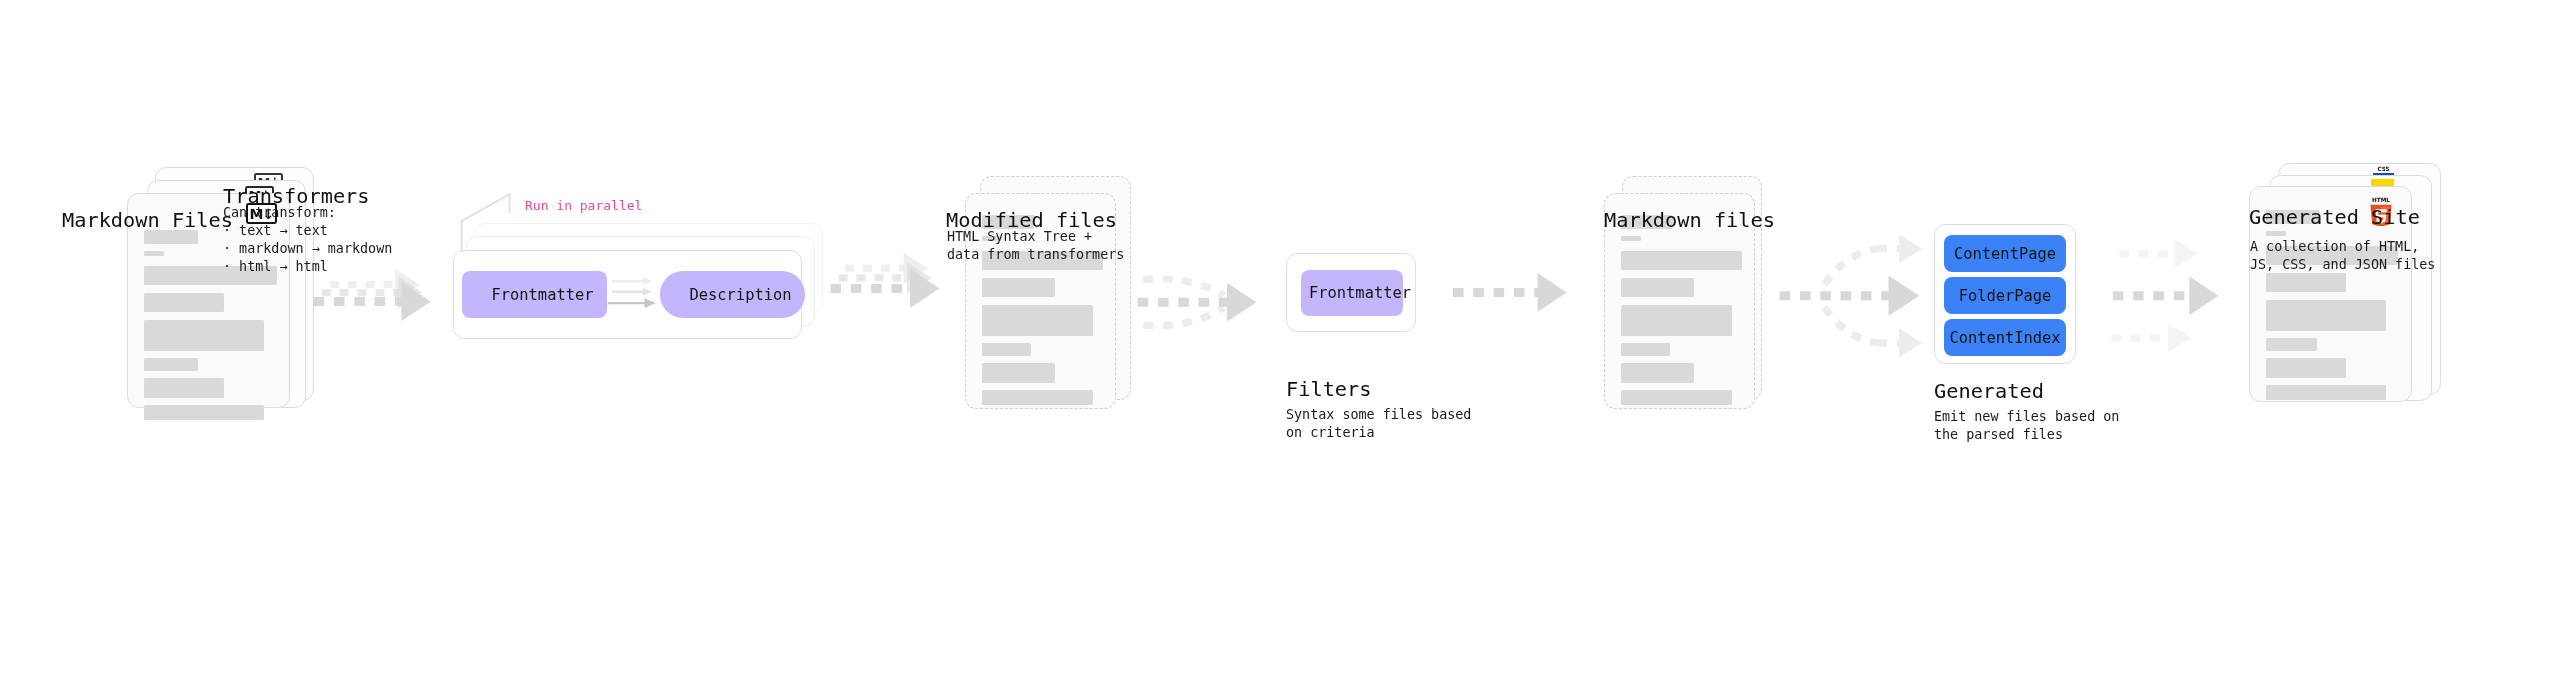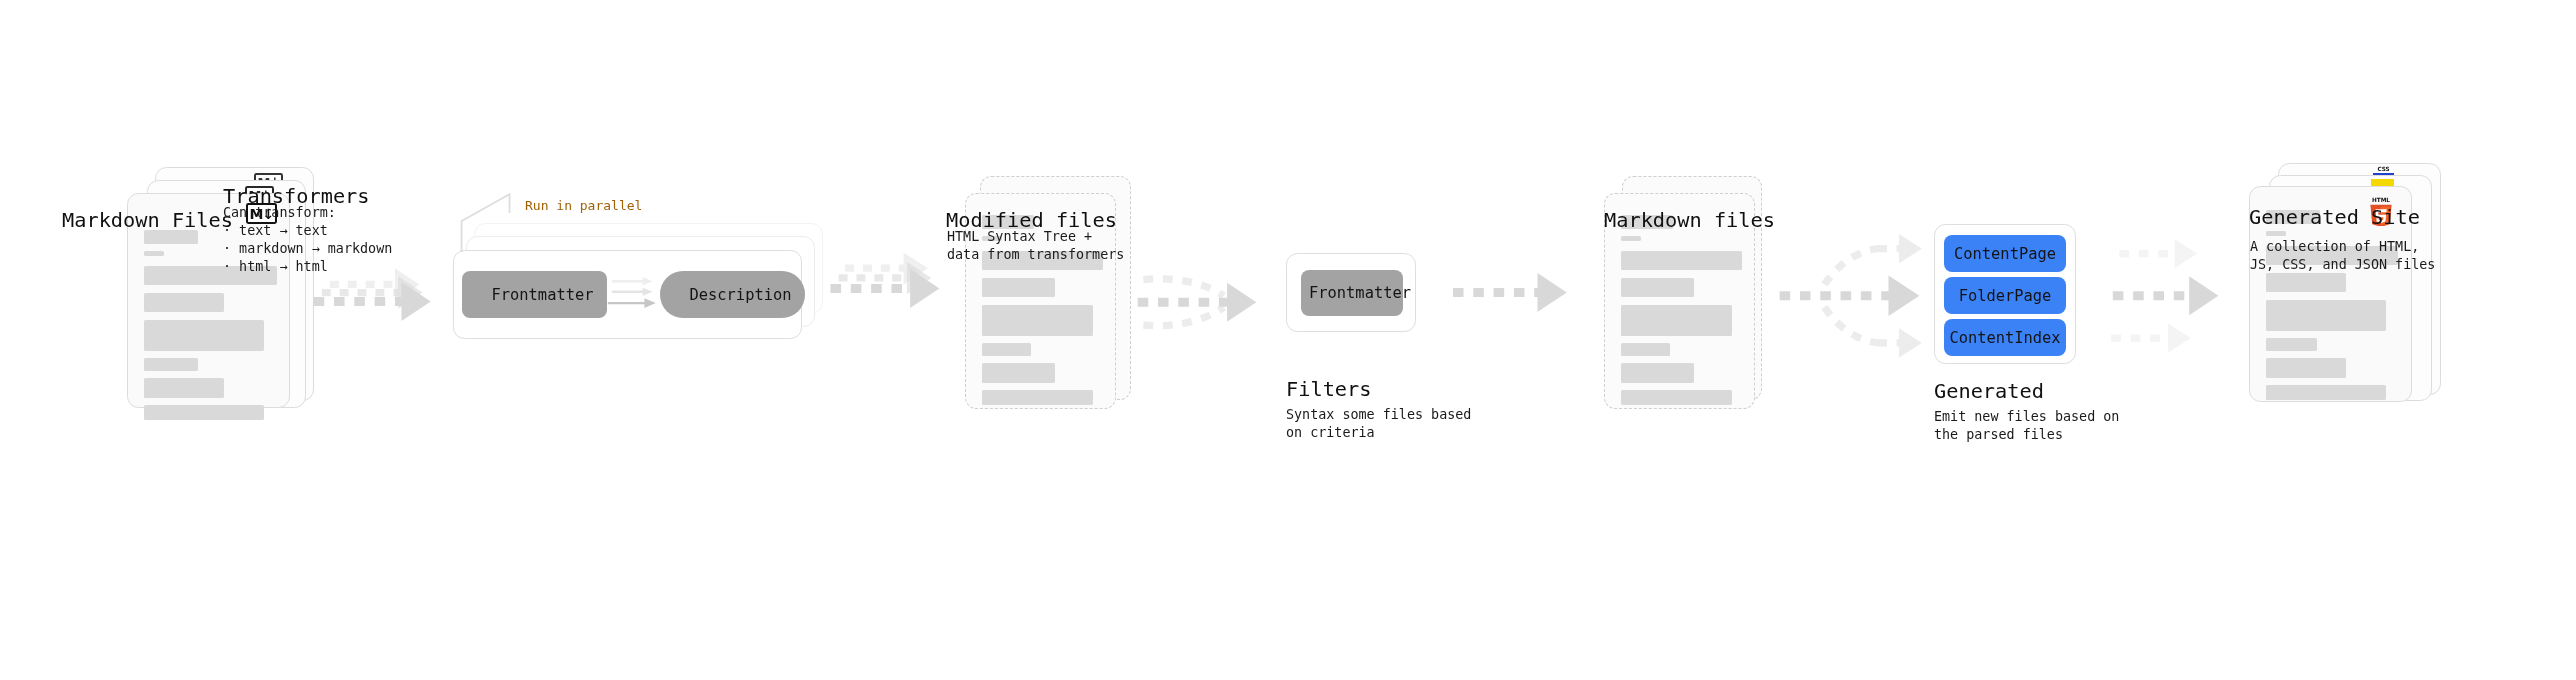--- a/index.html
+++ b/index.html
@@ -38,38 +38,38 @@
   
   .title{
     position:absolute;font-size:20.3px;color:#101010;letter-spacing:0px;
     white-space:nowrap;font-family:"DejaVu Sans Mono","Liberation Mono",monospace;
   }
   .sub{
     position:absolute;font-size:13.4px;color:#1a1a1a;line-height:18px;
     white-space:pre;font-family:"DejaVu Sans Mono","Liberation Mono",monospace;
   }
   .parallel-label{
-    position:absolute;font-size:13px;color:#a16207;white-space:nowrap;
+    position:absolute;font-size:13px;color:#ec4899;white-space:nowrap;
     font-family:"DejaVu Sans Mono","Liberation Mono",monospace;
   }
 
   
   .procbox{
     position:absolute;box-sizing:border-box;background:#fff;
     border:1.3px solid #dedede;border-radius:11.4px;
   }
   .procbox.l2{background:#fff;border-color:#ececec;}
   .procbox.l3{background:#fff;border-color:#f3f3f3;}
   .pill{
     position:absolute;box-sizing:border-box;border-radius:8.1px;
     display:flex;align-items:center;justify-content:center;
     font-size:15.4px;color:#141414;white-space:nowrap;
     font-family:"DejaVu Sans Mono","Liberation Mono",monospace;
   }
-  .pill.p1{background:#a3a3a3;padding-left:16px;}
+  .pill.p1{background:#c4b5fd;padding-left:16px;}
   .pill.p2{background:#e4e4e4;color:transparent;}
   .pill.p3{background:#eeeeee;color:transparent;}
   .pill.emit{background:#3b82f6;text-align:center;}
 
   svg.ov{position:absolute;left:0;top:0;width:2576px;height:681px;pointer-events:none;}
 </style>
 </head>
 <body>
 
 <div class="stage">

